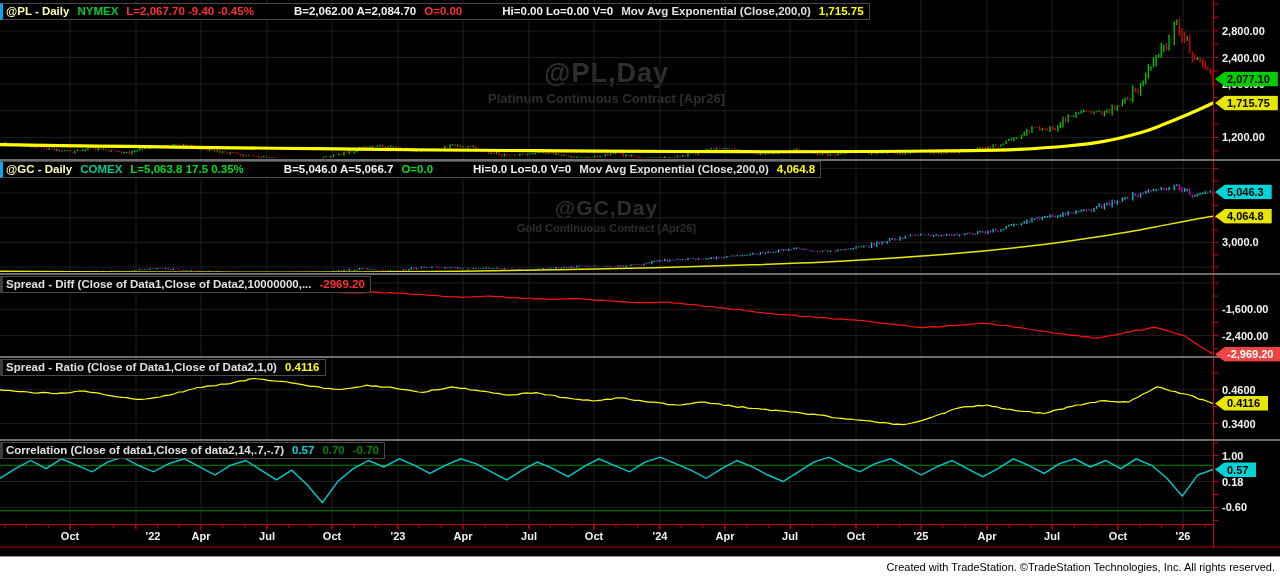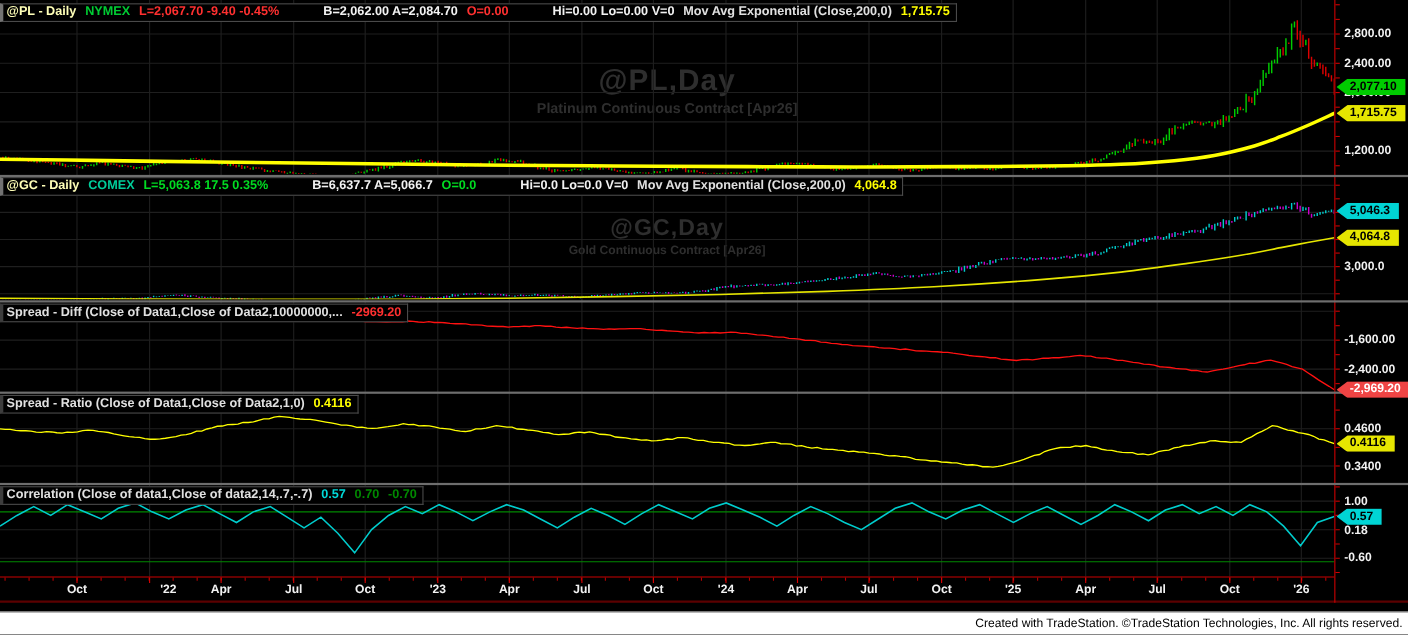--- a/index.html
+++ b/index.html
@@ -8,21 +8,21 @@
   #chart-svg{position:absolute;left:0;top:0;z-index:1;}
   .wm{position:absolute;left:0;width:1213px;text-align:center;color:#2e2e2e;
       font-weight:bold;z-index:0;pointer-events:none;}
   .wm .wm-title{letter-spacing:1px;}
   .wm .wm-sub{margin-top:2px;}
   #wm-pl{top:58px;} #wm-pl .wm-title{font-size:27px;} #wm-pl .wm-sub{font-size:13px;}
   #wm-gc{top:196px;} #wm-gc .wm-title{font-size:21px;} #wm-gc .wm-sub{font-size:11px;}
   .hdr{position:absolute;left:0;display:inline-flex;column-gap:8px;background:#000;
        border:1px solid #4a4a4a;border-left:3px solid #3d3d3d;padding:1px 5px 2px 3px;
        font-size:11.5px;font-weight:bold;white-space:nowrap;z-index:4;align-items:baseline;}
-  .hdr.sym-hdr{border-left:3px solid #737373;}
+  .hdr.sym-hdr{border-left:3px solid #0ea5e9;}
   #hdr-pl{top:3px;} #hdr-gc{top:161px;} #hdr-diff{top:276px;}
   #hdr-ratio{top:359px;} #hdr-corr{top:442px;}
   .c-sym{color:#ffffb8;} .c-white{color:#f2f2f2;padding-left:32px;} .c-dim{color:#e0e0e0;}
   .c-red{color:#ff3030;text-align:right;} .c-green{color:#00dd22;} .c-nymex{color:#00cc33;}
   .c-comex{color:#00cc99;} .c-yellow{color:#ffff00;} .c-cyan{color:#00d8d8;}
   .c-dgreen{color:#008800;}
   .sep{position:absolute;left:0;width:1280px;height:2px;background:#6e6e6e;z-index:3;}
   .axlab{position:absolute;left:1222px;color:#f2f2f2;font-size:11px;font-weight:bold;
          transform:translateY(-50%);z-index:2;white-space:nowrap;}
   .badge{position:absolute;left:1215px;font-size:11px;font-weight:bold;color:#000;
@@ -1184,21 +1184,21 @@
   <span class="c-white">B=2,062.00  A=2,084.70</span>
   <span class="c-red">O=0.00</span>
   <span class="c-white">Hi=0.00  Lo=0.00  V=0</span>
   <span class="c-dim">Mov Avg Exponential (Close,200,0)</span>
   <span class="c-yellow">1,715.75</span>
 </div>
 <div class="hdr sym-hdr" id="hdr-gc">
   <span class="c-sym">@GC - Daily</span>
   <span class="c-comex">COMEX</span>
   <span class="c-green">L=5,063.8  17.5  0.35%</span>
-  <span class="c-white">B=6,637.7  A=5,066.7</span>
+  <span class="c-white">B=5,046.0  A=5,066.7</span>
   <span class="c-green">O=0.0</span>
   <span class="c-white">Hi=0.0  Lo=0.0  V=0</span>
   <span class="c-dim">Mov Avg Exponential (Close,200,0)</span>
   <span class="c-yellow">4,064.8</span>
 </div>
 <div class="hdr" id="hdr-diff">
   <span class="c-dim">Spread - Diff (Close of Data1,Close of Data2,10000000,...</span>
   <span class="c-red">-2969.20</span>
 </div>
 <div class="hdr" id="hdr-ratio">

